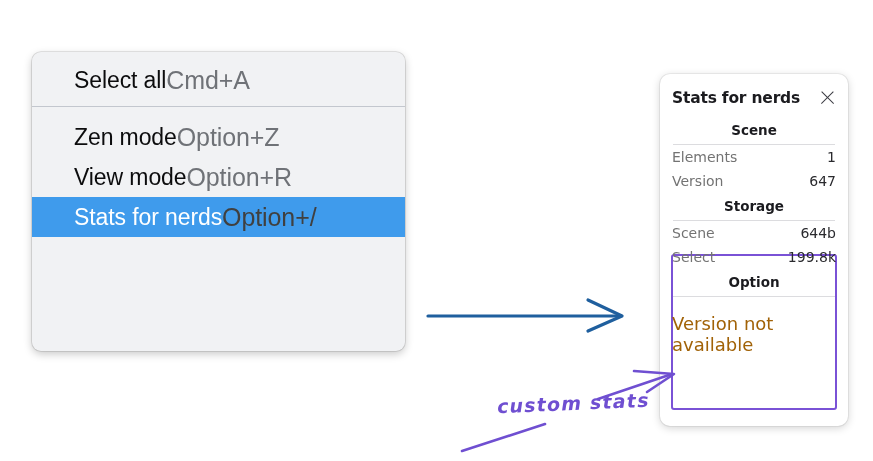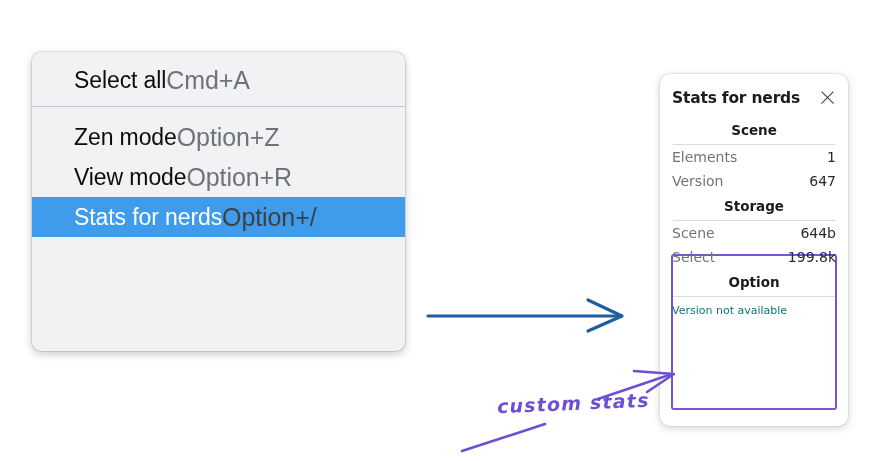--- a/index.html
+++ b/index.html
@@ -124,25 +124,26 @@
     display: flex;
     justify-content: space-between;
     align-items: center;
     height: 24px;
     font-size: 14px;
     color: #2f2f33;
   }
   .stat-row .k { color: #737373; text-align: center; }
   .stat-row .v { color: #2a2a2e; }
   .note-row {
-    font-size: 11px;
-    color: #0f766e;
+    font-size: 18px;
+    color: #a16207;
     height: 26px;
     display: flex;
     align-items: center;
+    margin-top: 24px;
   }
 
   
   #custom-stats-box {
     position: absolute;
     left: 11px;
     top: 180px;
     width: 166px;
     height: 156px;
     border: 2.3px solid #7a52d6;

